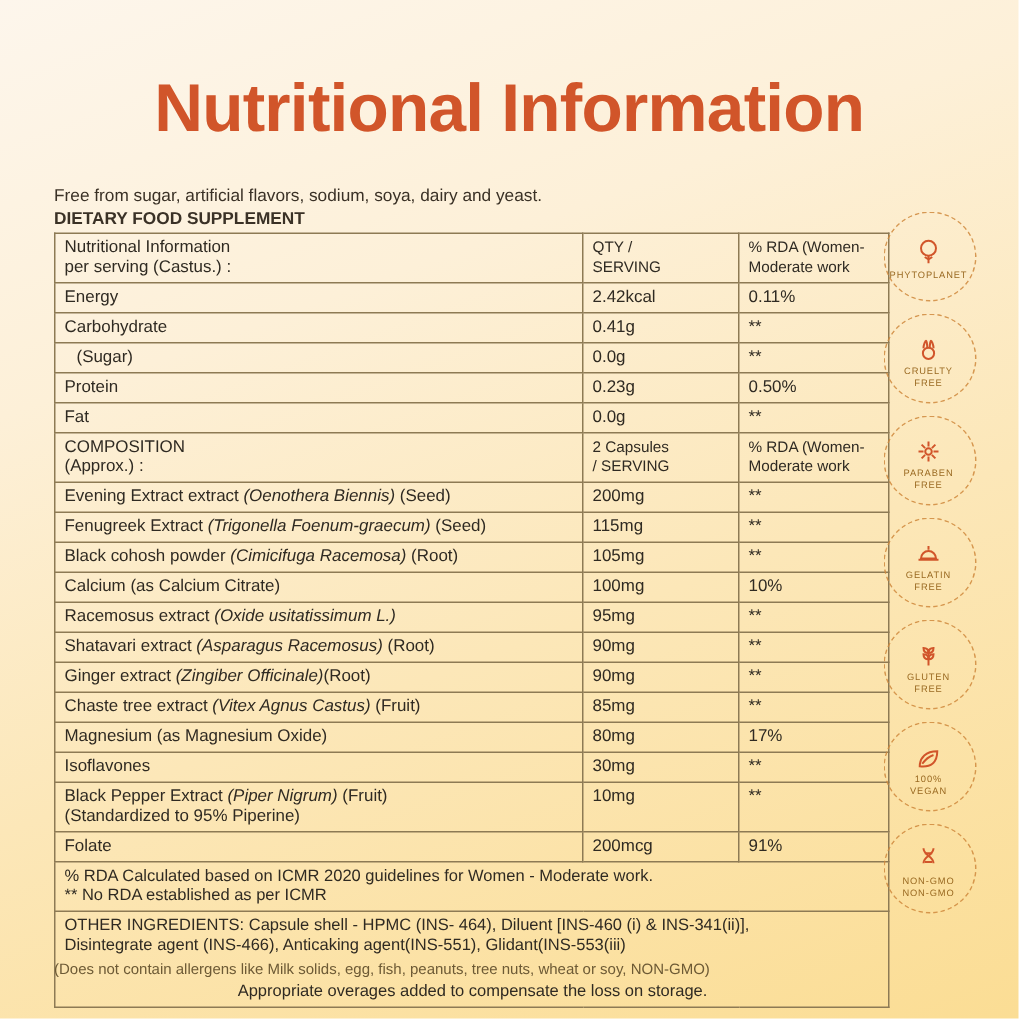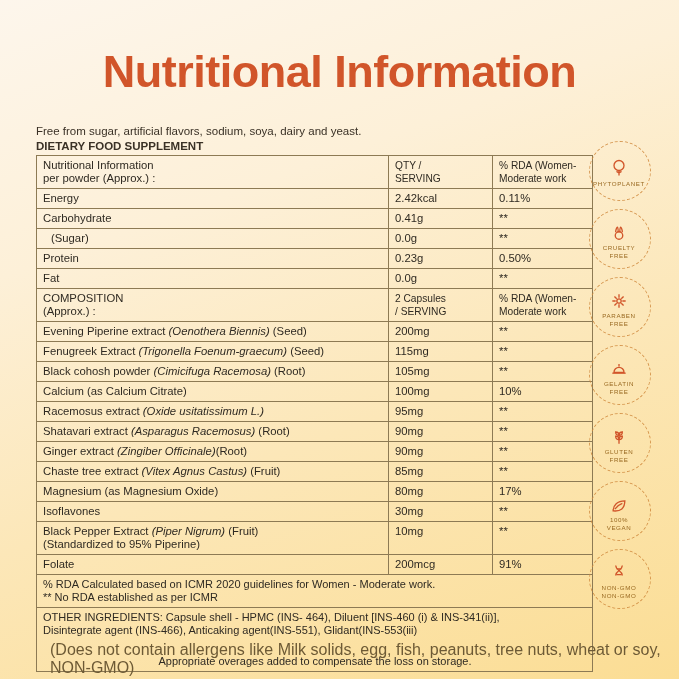--- a/index.html
+++ b/index.html
@@ -81,23 +81,22 @@
   }
   .note {
     font-size: 11px;
     line-height: 14px;
     color: #2f2a22;
   }
   .footnote {
     position: absolute;
     left: 36px;
     top: 641px;
-    font-size: 16px;
+    font-size: 10px;
     color: #6d5a35;
-    padding-left: 14px;
   }
   
   .icons {
     position: absolute;
     right: 18px;
     top: 140px;
     width: 84px;
     display: flex;
     flex-direction: column;
     align-items: center;
@@ -153,21 +152,21 @@
     <div>Free from sugar, artificial flavors, sodium, soya, dairy and yeast.</div>
     <div class="b">DIETARY FOOD SUPPLEMENT</div>
   </div>
 
   <div class="table-wrap">
     <table class="nutri">
       <tbody>
         <tr>
           <td class="c-name hdr-name">
             <div>Nutritional Information</div>
-            <div>per powder  (Approx.) :</div>
+            <div>per serving  (Castus.) :</div>
           </td>
           <td class="c-qty hdr">
             <div>QTY /</div>
             <div>SERVING</div>
           </td>
           <td class="c-rda hdr">
             <div>% RDA (Women-</div>
             <div>Moderate work</div>
           </td>
         </tr>
@@ -207,21 +206,21 @@
             <div>2 Capsules</div>
             <div>/ SERVING</div>
           </td>
           <td class="c-rda hdr">
             <div>% RDA (Women-</div>
             <div>Moderate work</div>
           </td>
         </tr>
 
         <tr>
-          <td class="c-name"><span>Evening Piperine extract </span><span class="italic">(Oenothera Biennis)</span><span> (Seed)</span></td>
+          <td class="c-name"><span>Evening Extract extract </span><span class="italic">(Oenothera Biennis)</span><span> (Seed)</span></td>
           <td class="c-qty">200mg</td>
           <td class="c-rda">**</td>
         </tr>
         <tr>
           <td class="c-name"><span>Fenugreek Extract </span><span class="italic">(Trigonella Foenum-graecum)</span><span> (Seed)</span></td>
           <td class="c-qty">115mg</td>
           <td class="c-rda">**</td>
         </tr>
         <tr>
           <td class="c-name"><span>Black cohosh powder </span><span class="italic">(Cimicifuga Racemosa)</span><span> (Root)</span></td>

